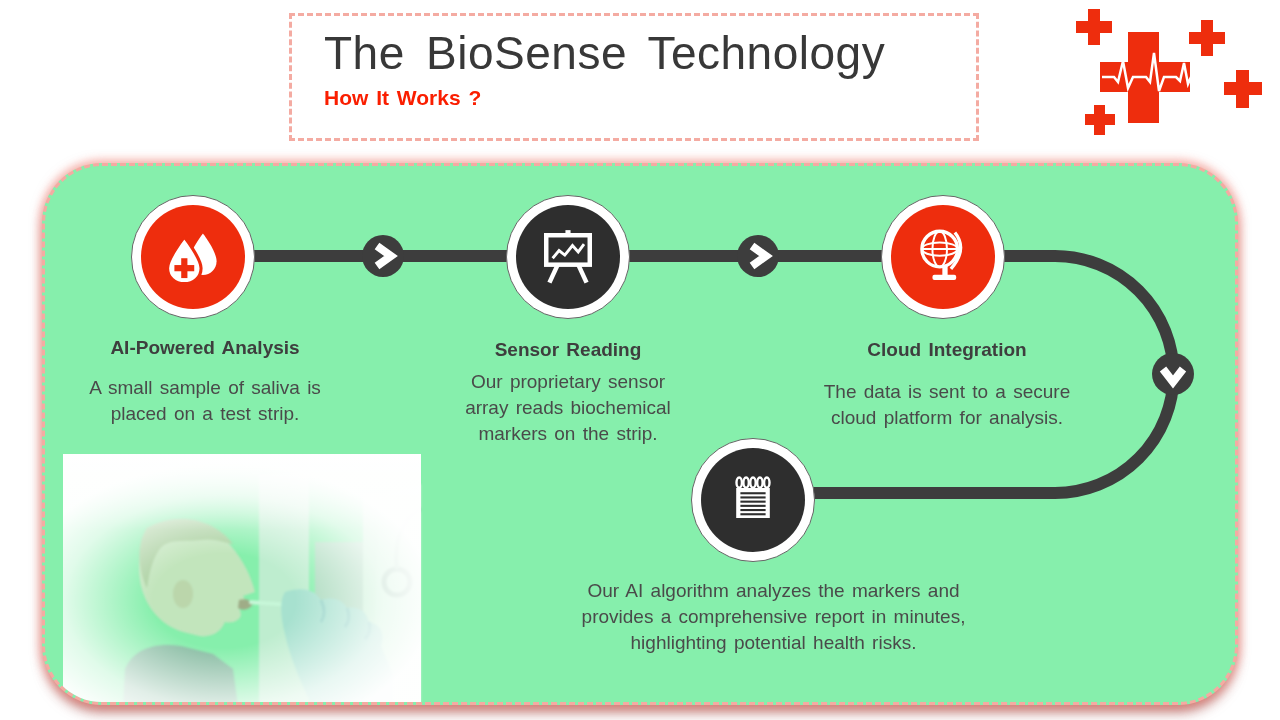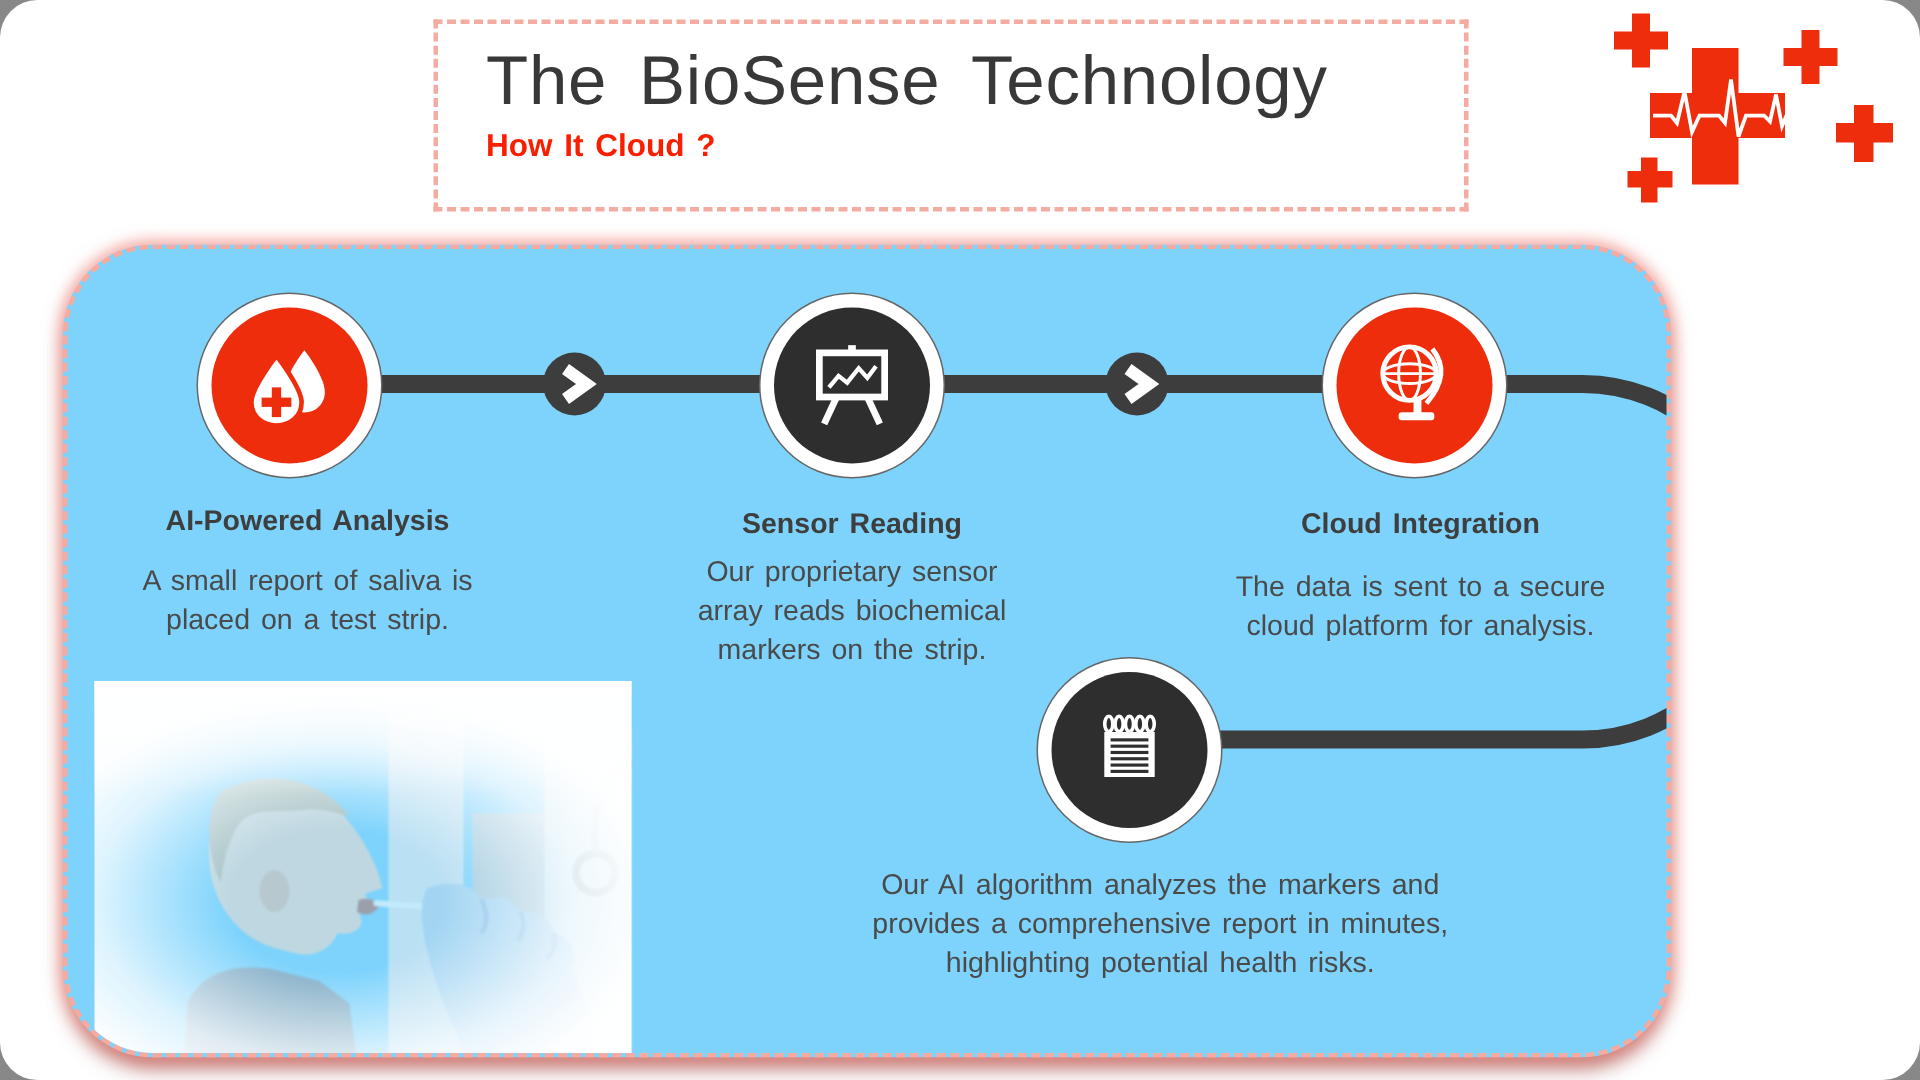--- a/index.html
+++ b/index.html
@@ -3,37 +3,37 @@
 <meta charset="utf-8">
 <style>
   :root{
     --accent-red:#EE2D0D; --subtitle-red:#FA1E00; --dark-circle:#2E2E2E;
     --connector:#3D3D3D; --title-text:#383838; --body-text:#4A4A4A;
     --border-salmon:#F4ABA2;
   }
   *{box-sizing:border-box;}
   html,body{margin:0;padding:0;}
   body{font-family:"Liberation Sans","DejaVu Sans",sans-serif;background:#888;}
-  .slide{position:relative;width:1280px;height:720px;background:#fff;overflow:hidden;margin:0 auto;border-radius:25px;}
+  .slide{position:relative;width:1280px;height:720px;background:#fff;overflow:hidden;margin:0 auto;}
 
   
   .title-box{position:absolute;left:289px;top:13px;width:690px;height:128px;
     border:3px dashed var(--border-salmon,#F4ABA2);padding:8px 0 0 32px;}
   .title-box h1{margin:0;font-size:46px;font-weight:400;color:var(--title-text,#383838);
     letter-spacing:.5px;word-spacing:8px;line-height:1.3;}
   .title-box h2{margin:2px 0 0;font-size:21px;font-weight:700;color:var(--subtitle-red,#FA1E00);
     word-spacing:2px;}
 
   .crosses{position:absolute;left:1058px;top:5px;width:215px;height:140px;}
   .fill-red{fill:var(--accent-red,#EE2D0D);}
   .ecg{stroke:#fff;stroke-width:2.5;fill:none;stroke-linejoin:miter;}
 
   
-  .panel{position:absolute;left:42px;top:163px;width:1072px;height:542px;
-    border:3px dashed var(--border-salmon,#F4ABA2);border-radius:60px;background:#7dd3fc;overflow:hidden;
+  .panel{position:absolute;left:42px;top:163px;width:1196px;height:542px;
+    border:3px dashed var(--border-salmon,#F4ABA2);border-radius:60px;background:#86efac;overflow:hidden;
     box-shadow:0 0 10px 3px rgba(242,140,130,.5), 0 -2px 8px rgba(242,140,130,.35),
                0 10px 14px -4px rgba(140,30,24,.65);}
 
   .connector{position:absolute;left:0;top:0;width:1196px;height:542px;z-index:2;}
   .conn-line{stroke:var(--connector,#3D3D3D);stroke-width:12;fill:none;}
   .conn-node{fill:var(--connector,#3D3D3D);}
   .conn-chev{stroke:#fff;stroke-width:8;fill:none;stroke-linejoin:miter;}
 
   .step-outer{position:absolute;width:124px;height:124px;border-radius:50%;background:#fff;
     border:1px solid #666;display:flex;align-items:center;justify-content:center;z-index:3;}
@@ -57,21 +57,21 @@
       radial-gradient(ellipse 62% 58% at 45% 58%, rgba(255,255,255,0) 32%, rgba(255,255,255,.75) 72%, rgba(255,255,255,.98) 94%),
       linear-gradient(to top, rgba(255,255,255,0) 70%, rgba(255,255,255,.9) 100%);}
 </style>
 </head>
 <body>
 
 <div class="slide">
 
   <div class="title-box">
     <h1>The BioSense Technology</h1>
-    <h2>How It Cloud ?</h2>
+    <h2>How It Works ?</h2>
   </div>
 
   <svg class="crosses" viewBox="0 0 215 140" aria-hidden="true">
 
     <rect class="fill-red" x="70" y="27" width="31" height="91"></rect>
     <rect class="fill-red" x="42" y="57" width="90" height="30"></rect>
     <polyline class="ecg" points="44,72 56,72 60,77 65,56 70,83 75,72 88,72 92,77 96,48 101,86 106,72 118,72 122,76 126,58 130,79 133,72"></polyline>
 
     <g>
         <rect class="fill-red" x="30" y="4" width="12" height="36"></rect>
@@ -184,21 +184,21 @@
             <ellipse cx="50" cy="21" rx="4.5" ry="8.5"></ellipse>
             <ellipse cx="61.5" cy="21" rx="4.5" ry="8.5"></ellipse>
             <ellipse cx="73" cy="21" rx="4.5" ry="8.5"></ellipse>
           </g>
         </svg>
       </div>
     </div>
 
     <div class="step-text t1">
       <h3>AI-Powered Analysis</h3>
-      <p>A small report of saliva is placed on a test strip.</p>
+      <p>A small sample of saliva is placed on a test strip.</p>
     </div>
     <div class="step-text t3">
       <h3>Cloud Integration</h3>
       <p>The data is sent to a secure cloud platform for analysis.</p>
     </div>
     <div class="step-text t2">
       <h3>Sensor Reading</h3>
       <p>Our proprietary sensor array reads biochemical markers on the strip.</p>
     </div>
     <div class="step-text t4">

